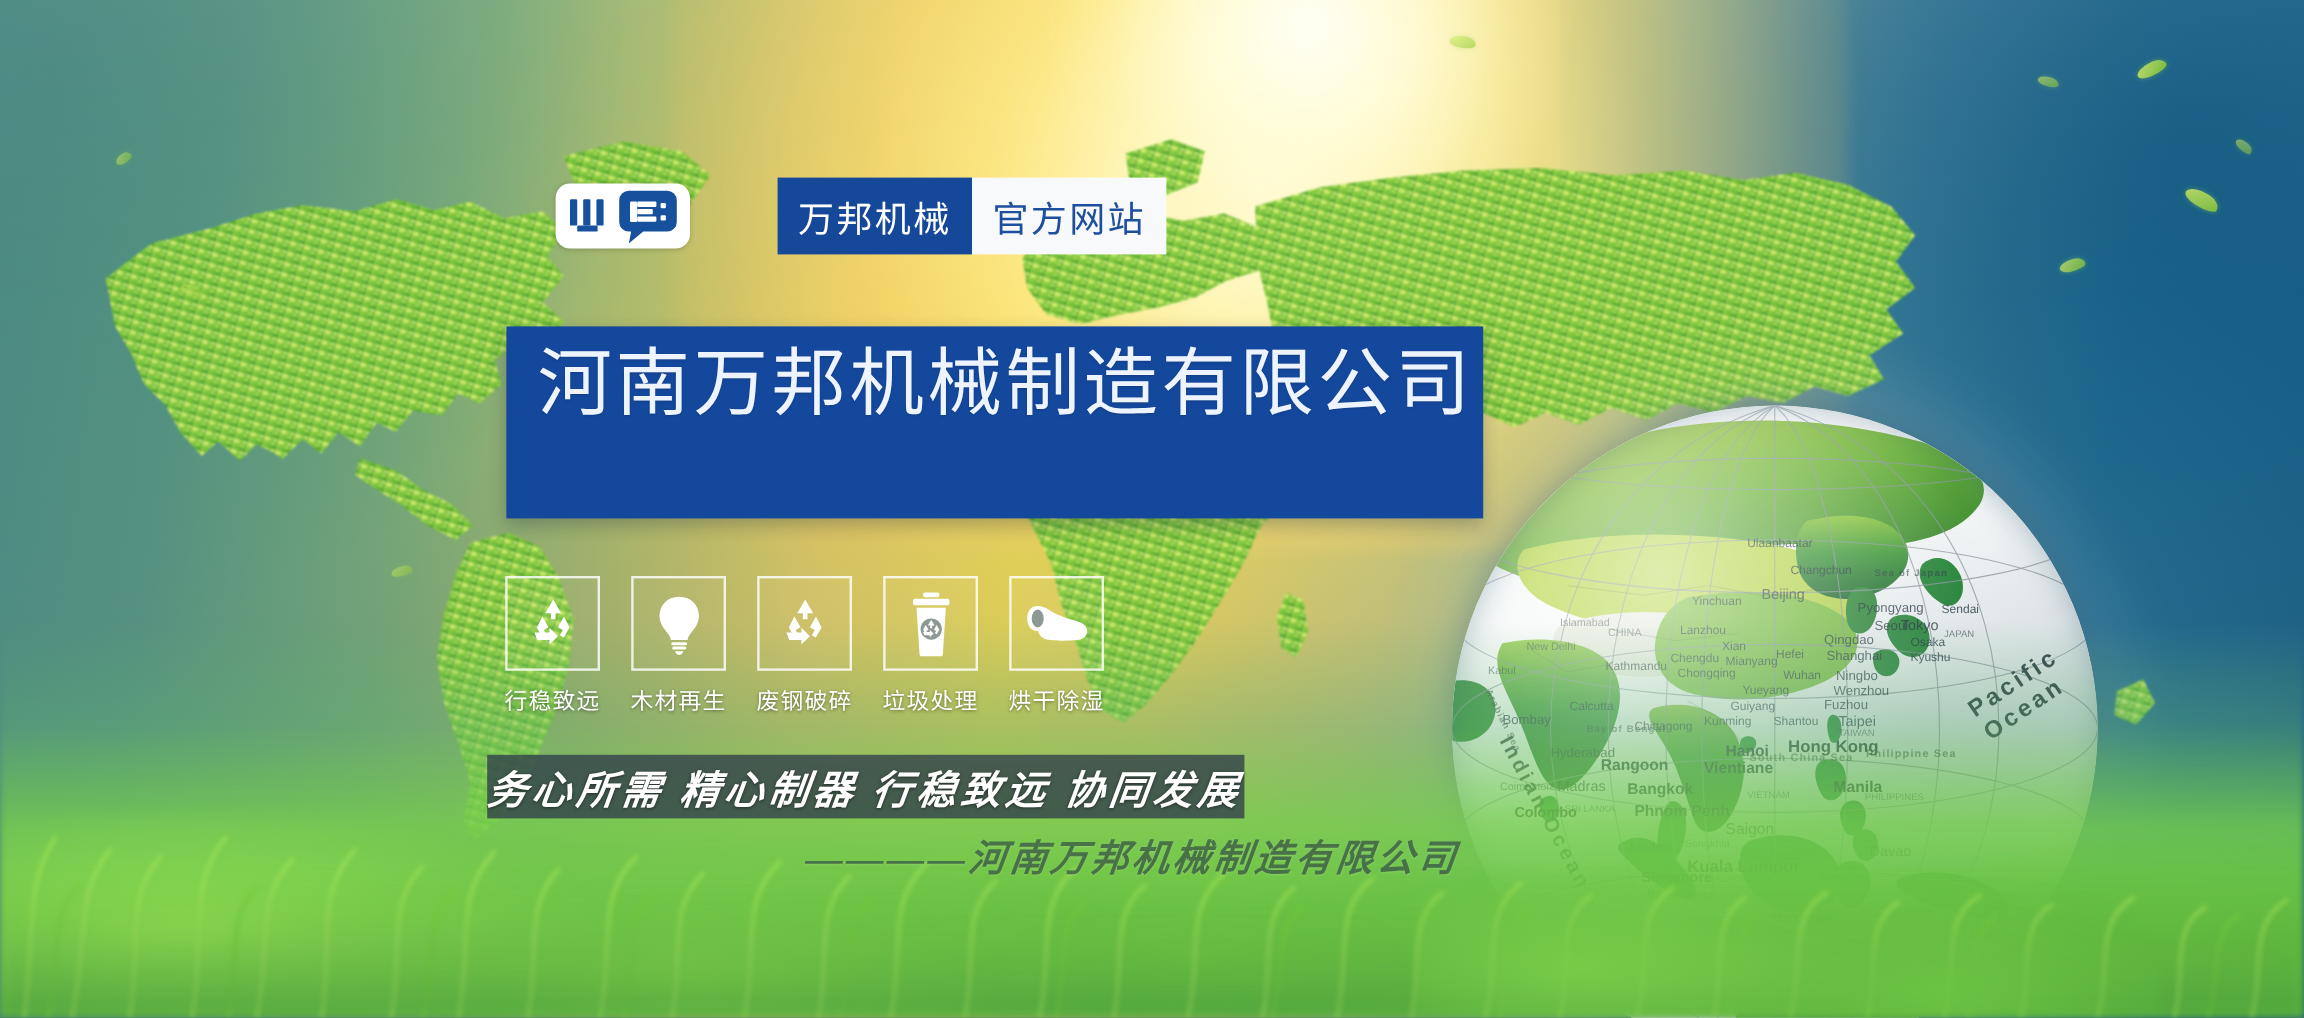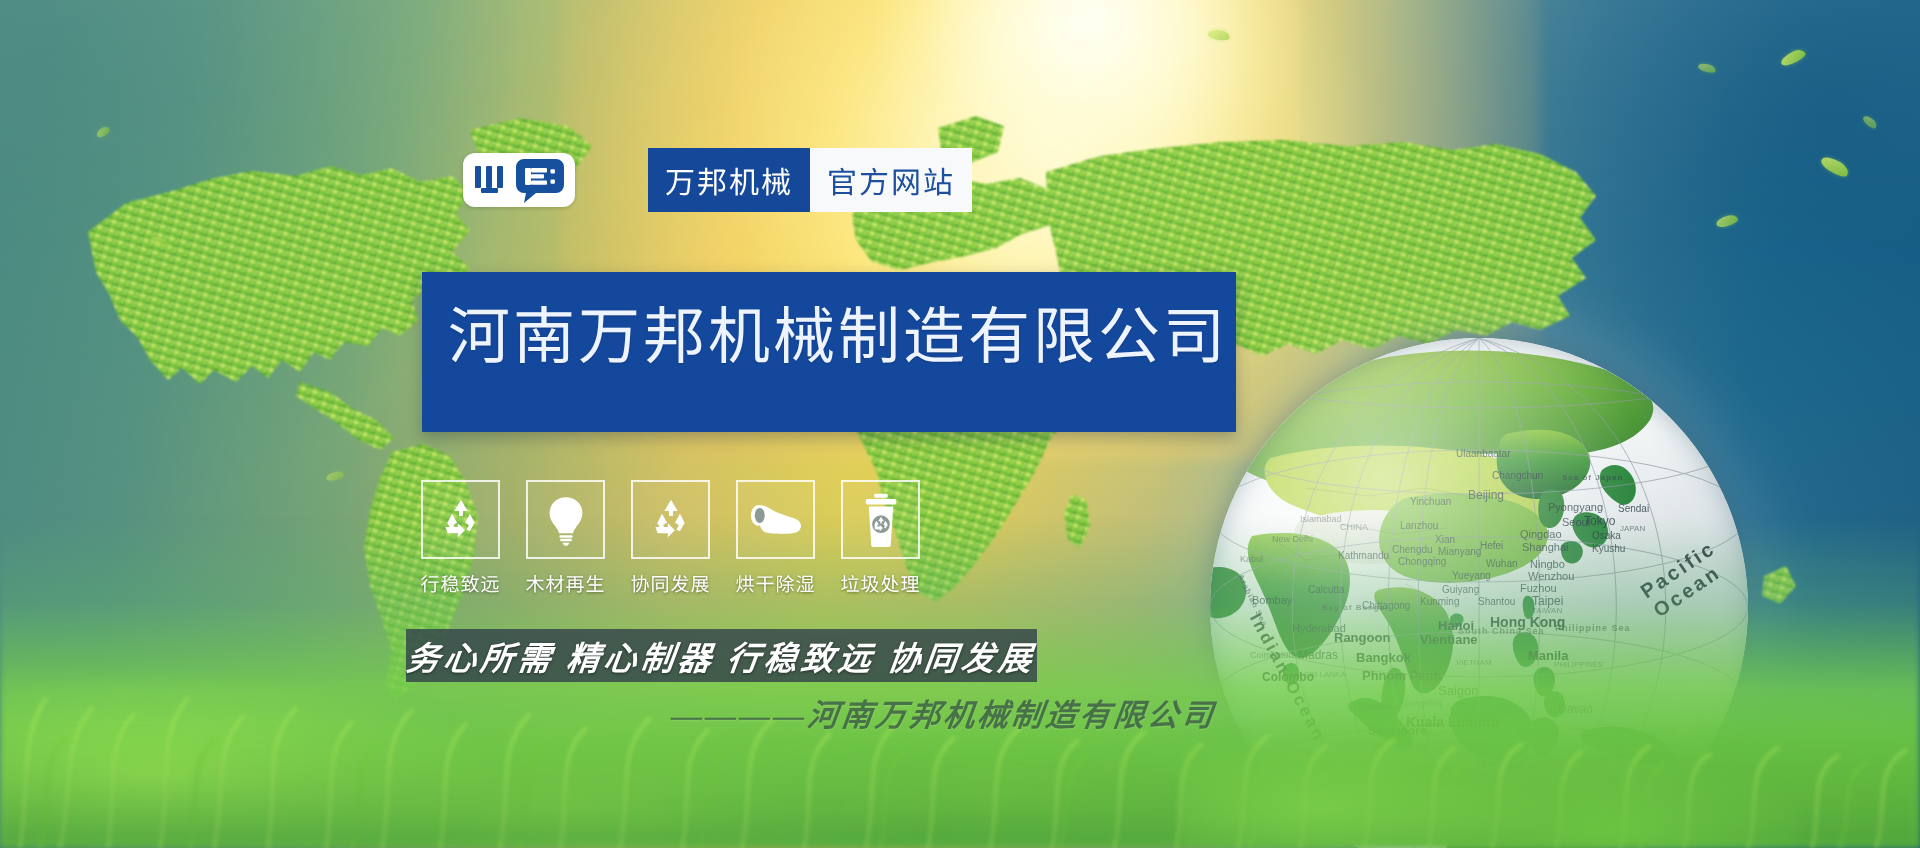--- a/index.html
+++ b/index.html
@@ -164,21 +164,21 @@
   .tab-primary{ background:#16489a; color:#ffffff; }
   .tab-secondary{ background:#f7f9fa; color:#1d4f9e; }
 
   
   .title-panel{
     position:absolute; left:422px; top:272px; width:814px; height:160px;
     background:#14489d;
     box-shadow:0 6px 14px rgba(10,30,70,.28);
   }
   .title-main{
-    position:absolute; left:26px; top:32px;
+    position:absolute; left:26px; top:16px;
     font-size:62px; line-height:1.08; color:#eef4ff;
     letter-spacing:3px; font-weight:400;
     text-shadow:0 1px 2px rgba(0,0,0,.18);
   }
   .title-sub{
     position:absolute; right:26px; bottom:14px;
     font-size:29px; color:#e6eeff; letter-spacing:3px; font-weight:400;
   }
 
   
@@ -645,34 +645,21 @@
   <svg width="50" height="50" viewBox="0 0 64 64" aria-hidden="true">
     <g fill="#ffffff">
       <path d="M32 6 L40.5 20.5 L34.5 20.5 L34.5 27 L29.5 27 L29.5 20.5 L23.5 20.5 Z"></path>
       <path d="M20.5 24 L27 35.5 L21.8 38.5 L25 44 L20.7 46.5 L14.5 35.8 Z"></path>
       <path d="M43.5 24 L49.5 35.8 L43.3 46.5 L39 44 L42.2 38.5 L37 35.5 Z"></path>
       <path d="M12 41 L28 41 L28 36 L37 45 L28 54 L28 49 L15 49 Z"></path>
       <path d="M52 41 L36 41 L36 36 L27 45 L36 54 L36 49 L49 49 Z" opacity="0"></path>
     </g>
   </svg>
 </div>
-          <div class="feature-label">协同发展</div>
-        </div>
-        <div class="feature">
-          <div class="feature-box">
-  <svg width="54" height="40" viewBox="0 0 64 48" aria-hidden="true">
-    <g fill="#ffffff">
-      <path d="M12 6 C6 6 2 11 2 18.5 C2 26 6 31 12 31 L13 31 C13 31 14 37 20 39
-               C26 41 44 41 52 40 C58 39.4 62 36 62 31 C62 25 56 22 48 20
-               C40 18 30 14 24 10 C20 7.4 16 6 12 6 Z"></path>
-    </g>
-    <ellipse cx="12.5" cy="18.5" rx="6" ry="9" fill="#8d9a93"></ellipse>
-  </svg>
-</div>
-          <div class="feature-label">烘干除湿</div>
+          <div class="feature-label">废钢破碎</div>
         </div>
         <div class="feature">
           <div class="feature-box">
   <svg width="44" height="54" viewBox="0 0 52 64" aria-hidden="true">
     <g fill="#ffffff">
       <rect x="18" y="1" width="16" height="4.5" rx="1.6"></rect>
       <rect x="8" y="7" width="36" height="6.5" rx="2"></rect>
       <path d="M11.5 16 L40.5 16 L37.5 62 C37.4 63.2 36.5 64 35.3 64 L16.7 64
                C15.5 64 14.6 63.2 14.5 62 Z"></path>
     </g>
@@ -680,20 +667,33 @@
     <g fill="#ffffff">
       <path d="M26 28 L29.4 33.6 L26.9 33.6 L26.9 36.2 L25.1 36.2 L25.1 33.6 L22.6 33.6 Z"></path>
       <path d="M20.6 33 L23.3 37.6 L21.1 38.8 L22.4 41 L20.6 42 L18 37.6 Z"></path>
       <path d="M31.4 33 L34 37.6 L31.4 42 L29.6 41 L30.9 38.8 L28.7 37.6 Z"></path>
       <path d="M18 39.8 L24.6 39.8 L24.6 37.8 L28.3 41.5 L24.6 45.2 L24.6 43.2 L19.2 43.2 Z"></path>
     </g>
   </svg>
 </div>
           <div class="feature-label">垃圾处理</div>
         </div>
+        <div class="feature">
+          <div class="feature-box">
+  <svg width="54" height="40" viewBox="0 0 64 48" aria-hidden="true">
+    <g fill="#ffffff">
+      <path d="M12 6 C6 6 2 11 2 18.5 C2 26 6 31 12 31 L13 31 C13 31 14 37 20 39
+               C26 41 44 41 52 40 C58 39.4 62 36 62 31 C62 25 56 22 48 20
+               C40 18 30 14 24 10 C20 7.4 16 6 12 6 Z"></path>
+    </g>
+    <ellipse cx="12.5" cy="18.5" rx="6" ry="9" fill="#8d9a93"></ellipse>
+  </svg>
+</div>
+          <div class="feature-label">烘干除湿</div>
+        </div>
       </div>
 
     <div class="slogan-band">
       <div class="slogan-text">务心所需 精心制器 行稳致远 协同发展</div>
     </div>
     <div class="attribution">————河南万邦机械制造有限公司</div>
 
   </div>
 </div>
 

